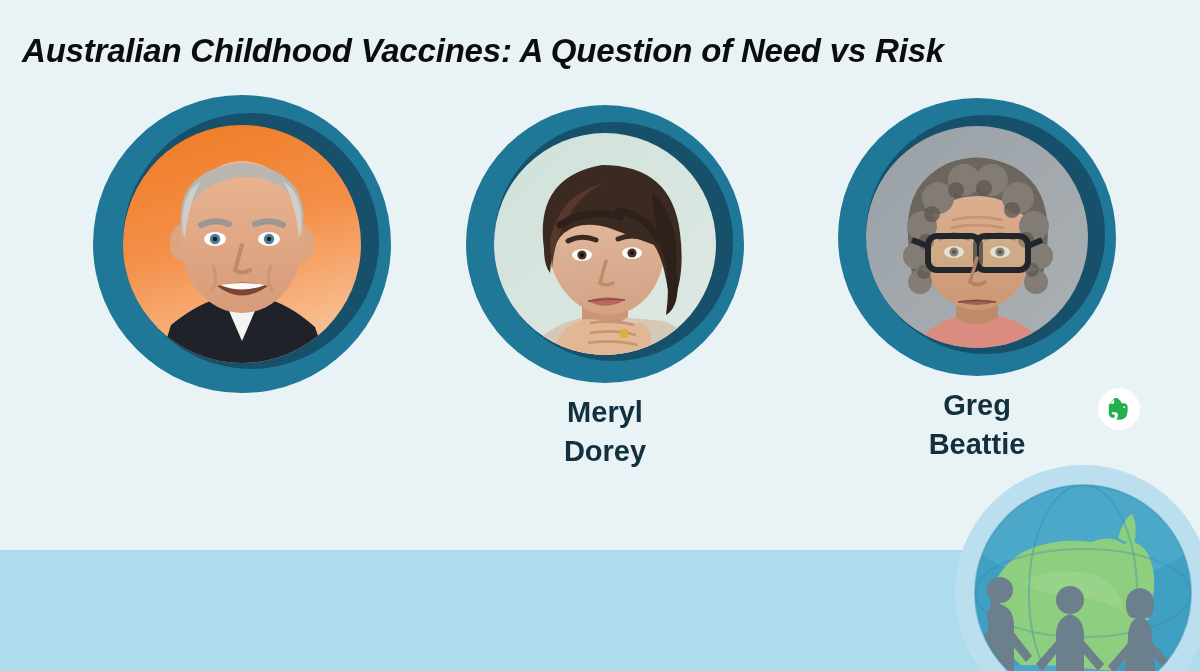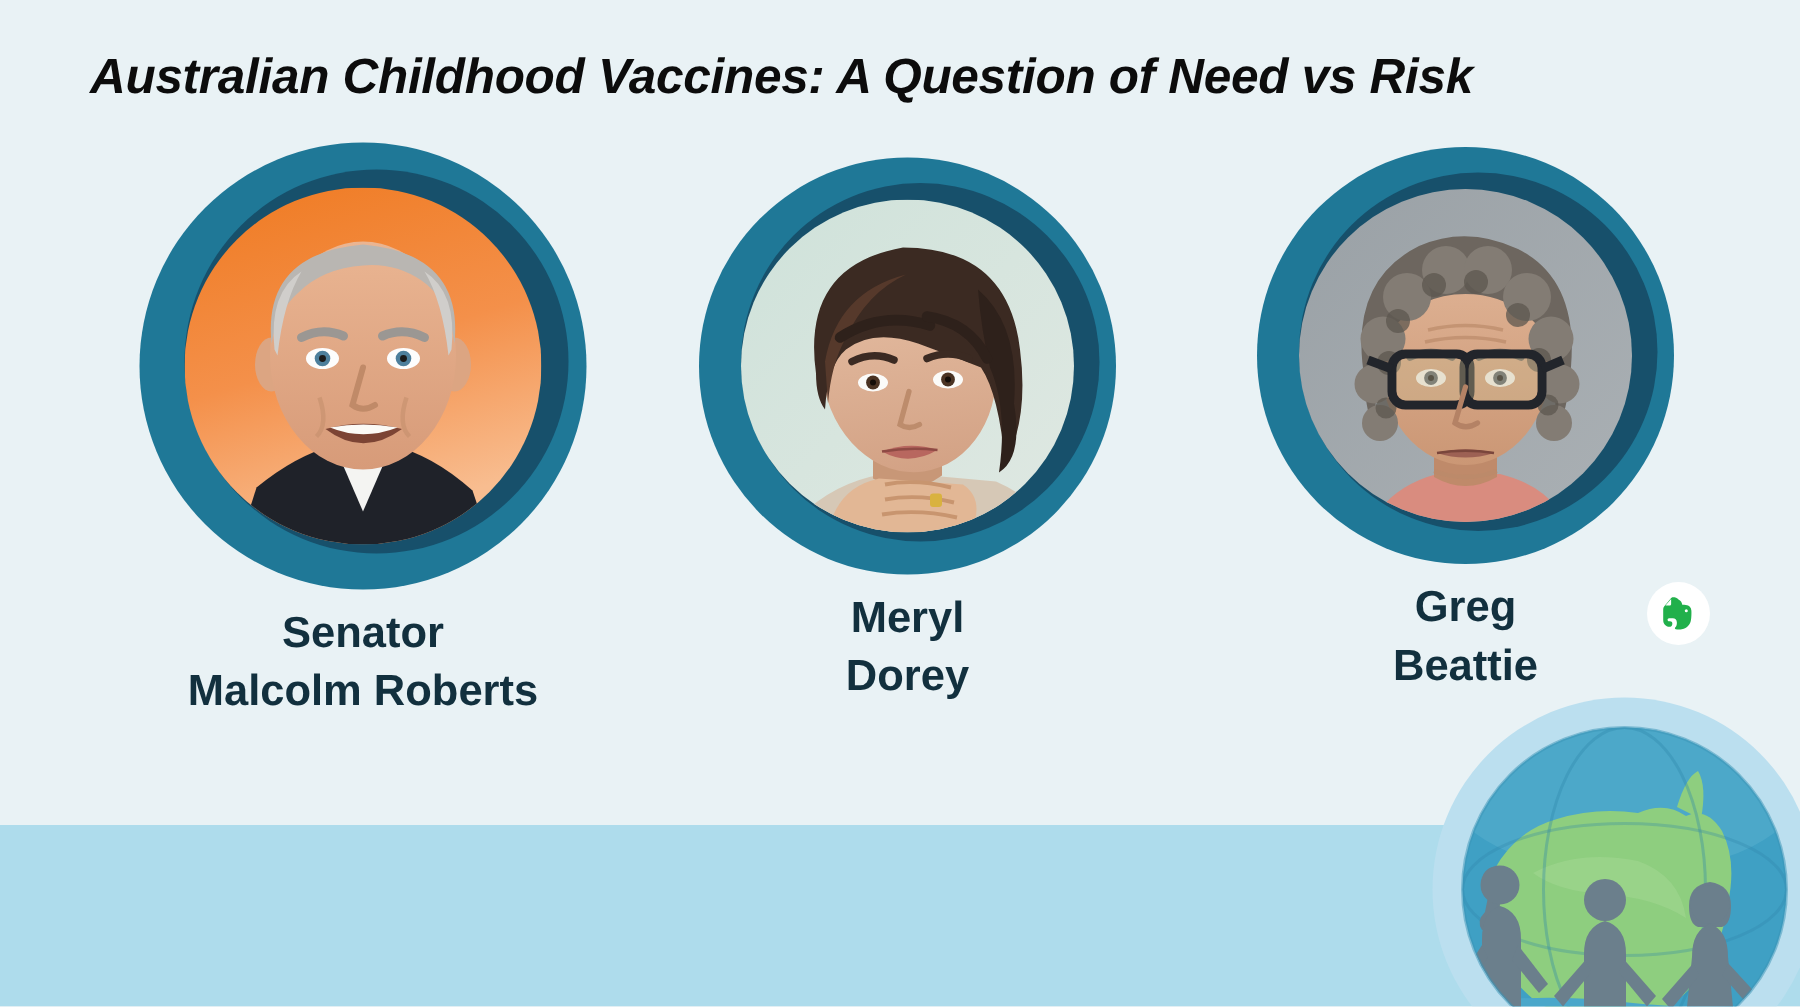--- a/index.html
+++ b/index.html
@@ -38,21 +38,20 @@
     left: 22px;
     top: 32px;
     font-family: "Liberation Sans Narrow", "Liberation Sans", sans-serif;
     font-size: 33px;
     font-weight: bold;
     font-style: italic;
     letter-spacing: -0.2px;
     color: #0c0c0c;
     white-space: nowrap;
     z-index: 4;
-    margin-left: 38px;
   }
 
   
   .speaker {
     position: absolute;
     z-index: 3;
   }
   .ring-wrap {
     position: relative;
     border-radius: 50%;
@@ -162,22 +161,20 @@
           <path d="M119 120 L112 145 Q119 150 127 145" stroke="#c08a68" stroke-width="4" fill="none" stroke-linecap="round"></path>
 
           <path d="M94 161 Q119 154 145 161 Q119 180 94 161 Z" fill="#7c4434"></path>
           <path d="M97 160 Q119 156 142 160 Q119 169 97 160 Z" fill="#fbfaf6"></path>
 
           <path d="M90 140 Q96 158 88 166" stroke="#c58f6d" stroke-width="3" fill="none" opacity="0.6"></path>
           <path d="M148 140 Q142 158 150 166" stroke="#c58f6d" stroke-width="3" fill="none" opacity="0.6"></path>
         </svg>
       </div>
     </div>
-    <div class="speaker-name" style="top:308px;">Senator
-Malcolm Roberts</div>
   </div>
 
   <div class="speaker" style="left:838px; top:98px; width:278px;">
     <div class="ring-wrap" style="width:278px;height:278px;">
       <div class="ring-shadow" style="left:28px;top:17px;width:239px;height:239px;"></div>
       <div class="photo" style="left:28px;top:28px;width:222px;height:222px;">
         <svg class="pimg" viewBox="0 0 222 222" preserveAspectRatio="xMidYMid slice">
           <defs>
             <linearGradient id="g3bg" x1="0" y1="0" x2="1" y2="1">
               <stop offset="0" stop-color="#9aa1a6"></stop>

